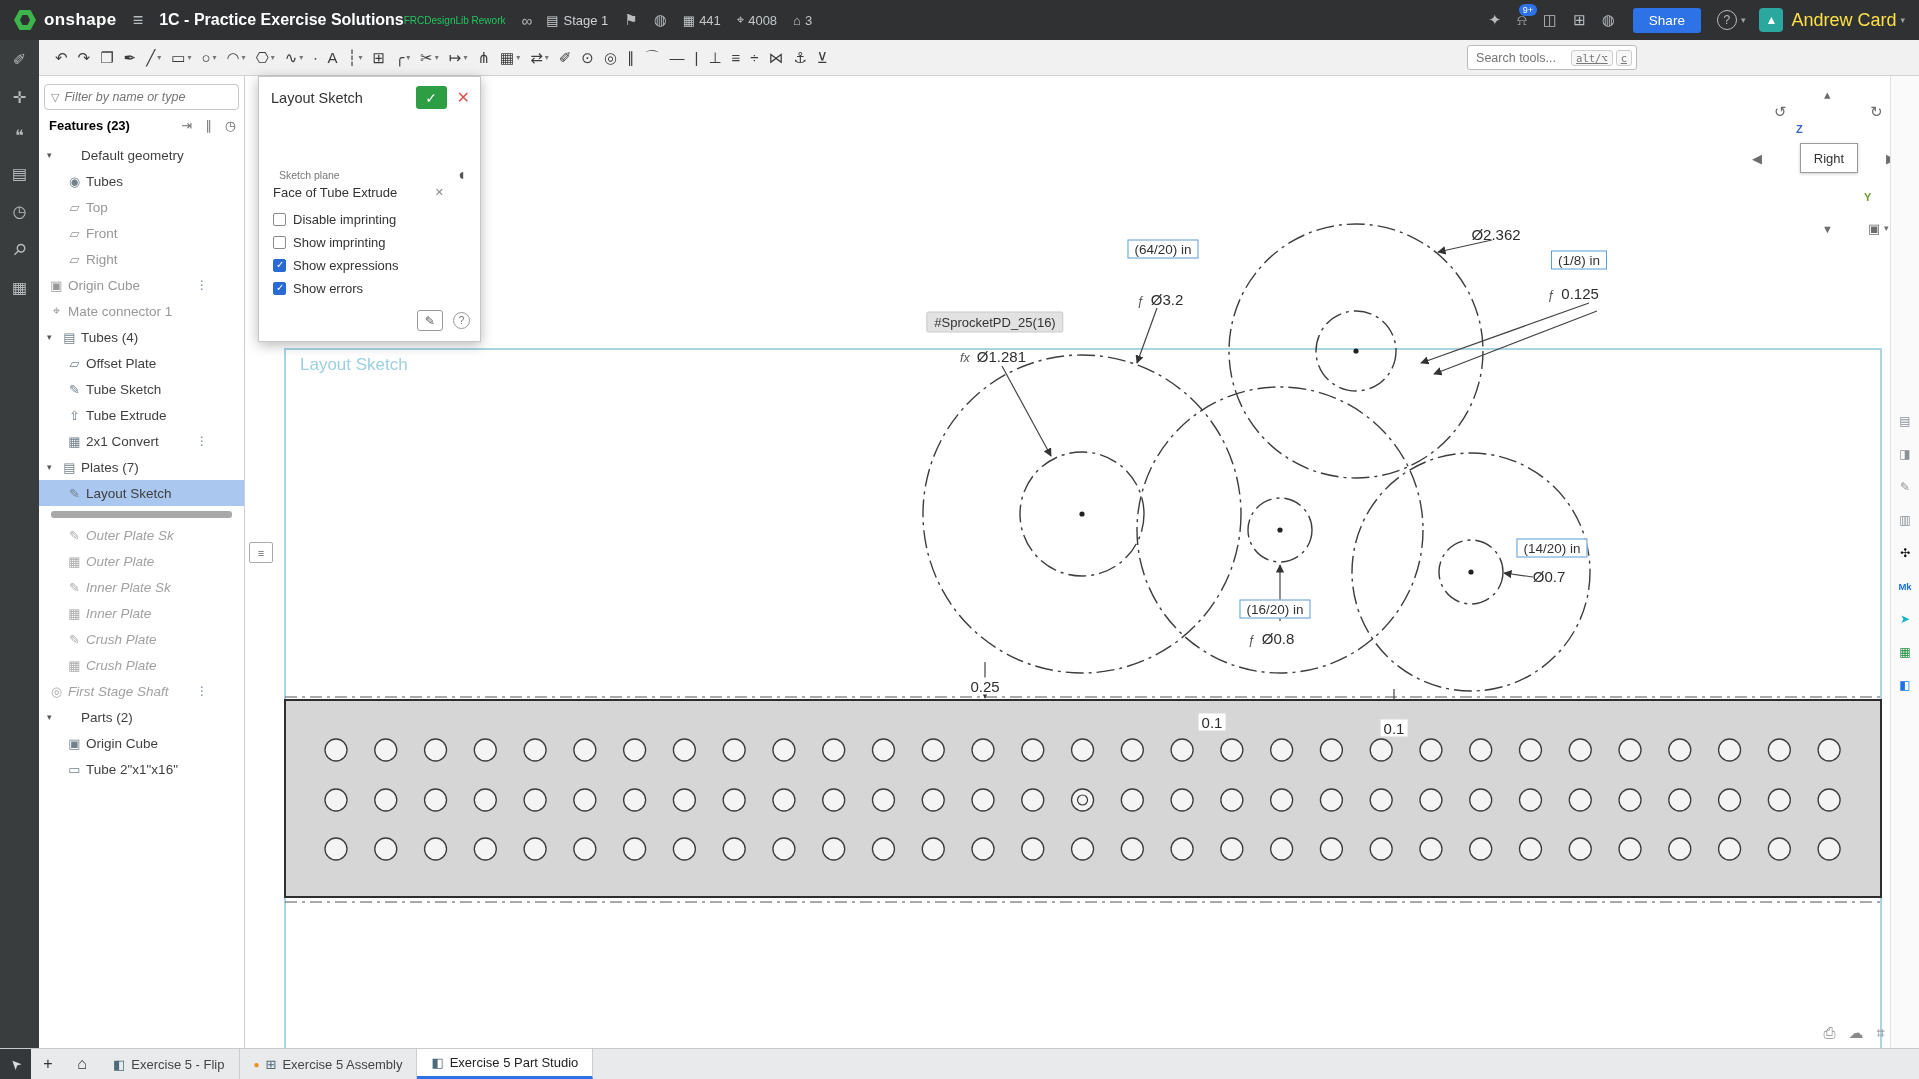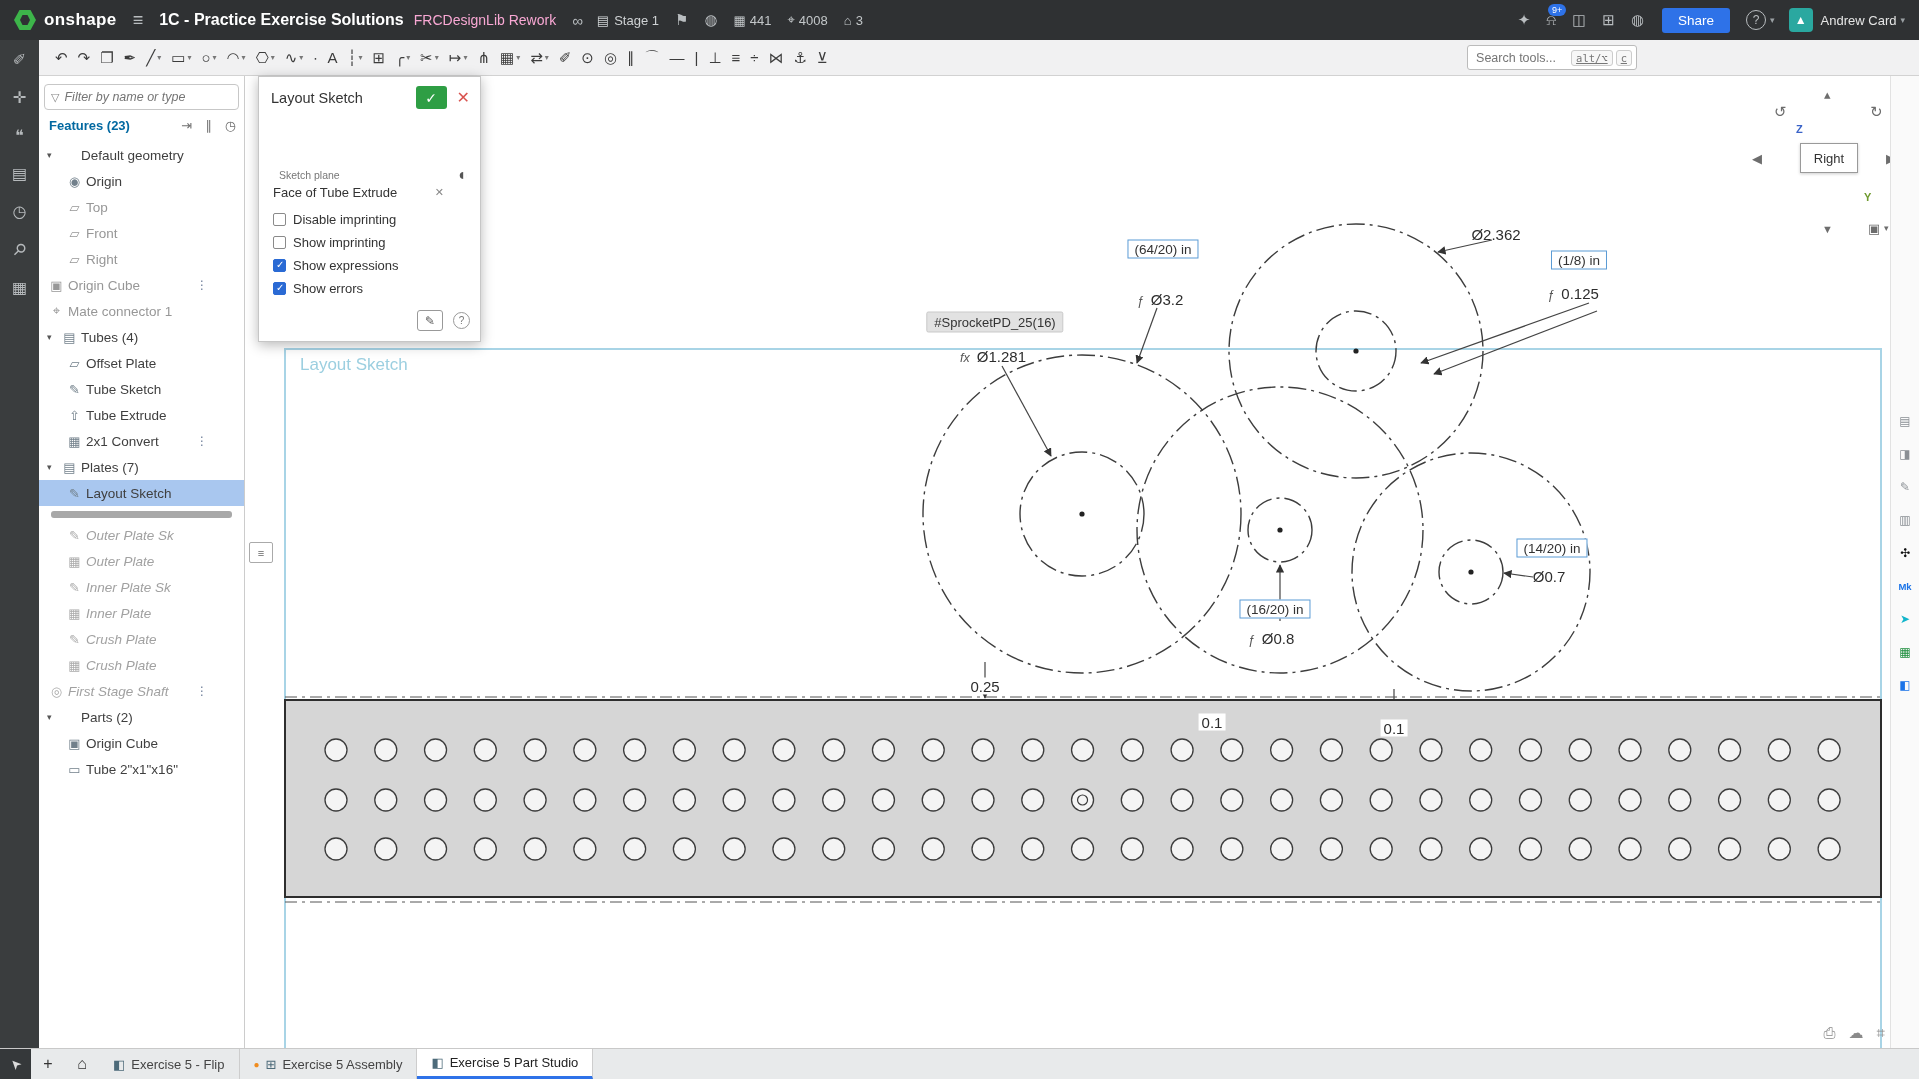--- a/index.html
+++ b/index.html
@@ -9,34 +9,34 @@
   
   #topbar { position:absolute; left:0; top:0; width:1919px; height:40px; background:#2f3133;
     display:flex; align-items:center; padding:0 14px; color:#e7e9ea; z-index:40; }
   .logo-hex { width:22px; height:20px; background:#3db54a;
     clip-path:polygon(25% 0,75% 0,100% 50%,75% 100%,25% 100%,0 50%); position:relative; }
   .logo-hex::after { content:""; position:absolute; left:6px; top:5px; width:10px; height:10px; background:#2f3133;
     clip-path:polygon(25% 0,75% 0,100% 50%,75% 100%,25% 100%,0 50%); }
   .wordmark { font-size:17px; font-weight:bold; letter-spacing:.4px; margin-left:8px; color:#fff; }
   .tb-icon { color:#b9bdc0; font-size:15px; margin-left:16px; cursor:pointer; }
   .doc-title { font-size:16px; font-weight:bold; color:#fff; margin-left:16px; white-space:nowrap; }
-  .doc-sub { font-size:14px; color:#f9a8d4; margin-left:10px; white-space:nowrap; }
+  .doc-sub { font-size:10px; color:#22c55e; white-space:nowrap; }
   .loc { display:flex; align-items:center; gap:5px; font-size:13px; color:#cfd2d4; margin-left:14px; }
   .stat { display:flex; align-items:center; gap:4px; font-size:13px; color:#c3c7c9; margin-left:16px; }
   .spacer { flex:1; }
   .bell-wrap { position:relative; }
   .badge9 { position:absolute; top:-7px; right:-10px; background:#2e72e8; color:#fff; font-size:9px;
     padding:1px 4px; border-radius:7px; }
   .share-btn { background:#2e72e8; color:#fff; font-size:13.5px; padding:5px 16px; border-radius:3px;
     margin-left:18px; cursor:pointer; }
   .help-c { width:20px; height:20px; border:1.5px solid #b9bdc0; border-radius:50%; display:inline-flex;
     align-items:center; justify-content:center; font-size:12px; color:#b9bdc0; margin-left:16px; }
   .avatar { width:24px; height:24px; border-radius:4px; background:#2aa8a0; color:#fff; display:flex;
     align-items:center; justify-content:center; font-size:12px; margin-left:14px; }
-  .uname { font-size:13px; color:#e5e5e5; margin-left:8px;text-align:center; }
+  .uname { font-size:18px; color:#fde047; margin-left:8px;text-align:center; }
   .caret-sm { font-size:9px; color:#9aa0a3; margin-left:4px; }
 
   
   #toolbar { position:absolute; left:39px; top:40px; right:0; height:36px; background:#f1f1f2;
     border-bottom:1px solid #d2d2d2; display:flex; align-items:center; padding:0 12px; z-index:35; }
   .tools { display:flex; align-items:center; gap:2px; }
   .tool { display:inline-flex; align-items:center; padding:3px 4px; border-radius:3px; cursor:pointer; }
   .tglyph { font-size:15px; color:#3c3c3c; }
   .tdrop { font-size:8px; color:#777; margin-left:2px; }
   .search-wrap { margin-left:auto; display:flex; align-items:center; border:1px solid #bbb; border-radius:3px;
@@ -53,21 +53,21 @@
   .rail-ic.rot { transform:rotate(45deg); }
 
   
   #leftpanel { position:absolute; left:39px; top:76px; width:206px; bottom:31px; background:#fff;
     border-right:1px solid #ccc; z-index:20; }
   .filter-box { position:absolute; left:5px; top:8px; width:195px; height:26px; border:1px solid #c7c7c7;
     border-radius:4px; display:flex; align-items:center; padding:0 6px; gap:5px; background:#fff; }
   .filter-box input { border:none; outline:none; font-style:italic; font-size:12.5px; color:#666; width:150px;
     font-family:"Liberation Sans","DejaVu Sans",sans-serif; }
   .feat-head { position:absolute; left:10px; top:42px; right:8px; display:flex; align-items:center; }
-  .feat-title { font-size:13px; font-weight:bold; color:#0369a1; }
+  .feat-title { font-size:13px; font-weight:bold; color:#000000; }
   .fh-icons { margin-left:auto; display:flex; gap:13px; }
   .fh-ic { color:#707070; font-size:13px; cursor:pointer; }
   .tree { position:absolute; left:0; top:66px; right:0; }
   .trow { display:flex; align-items:center; height:26px; padding-left:8px; font-size:13.5px; color:#3f3f3f;
     position:relative; cursor:pointer; }
   .tcaret { width:13px; font-size:9px; color:#555; flex:none; }
   .ficon { width:19px; font-size:13px; color:#72808b; flex:none; text-align:center; }
   .flabel { margin-left:2px; white-space:nowrap; overflow:hidden; }
   .fdots { position:absolute; left:157px; color:#6f7f9a; font-size:12px; }
   .trow.child { padding-left:26px; }
@@ -428,21 +428,21 @@
       <div class="trow group">
         <span class="tcaret">▾</span>
         <span class="ficon"></span>
         <span class="flabel">Default geometry</span>
 
       </div>
 
       <div class="trow child">
 
         <span class="ficon">◉</span>
-        <span class="flabel">Origin</span>
+        <span class="flabel">Tubes</span>
 
       </div>
 
       <div class="trow child mute">
 
         <span class="ficon">▱</span>
         <span class="flabel">Top</span>
 
       </div>
 

